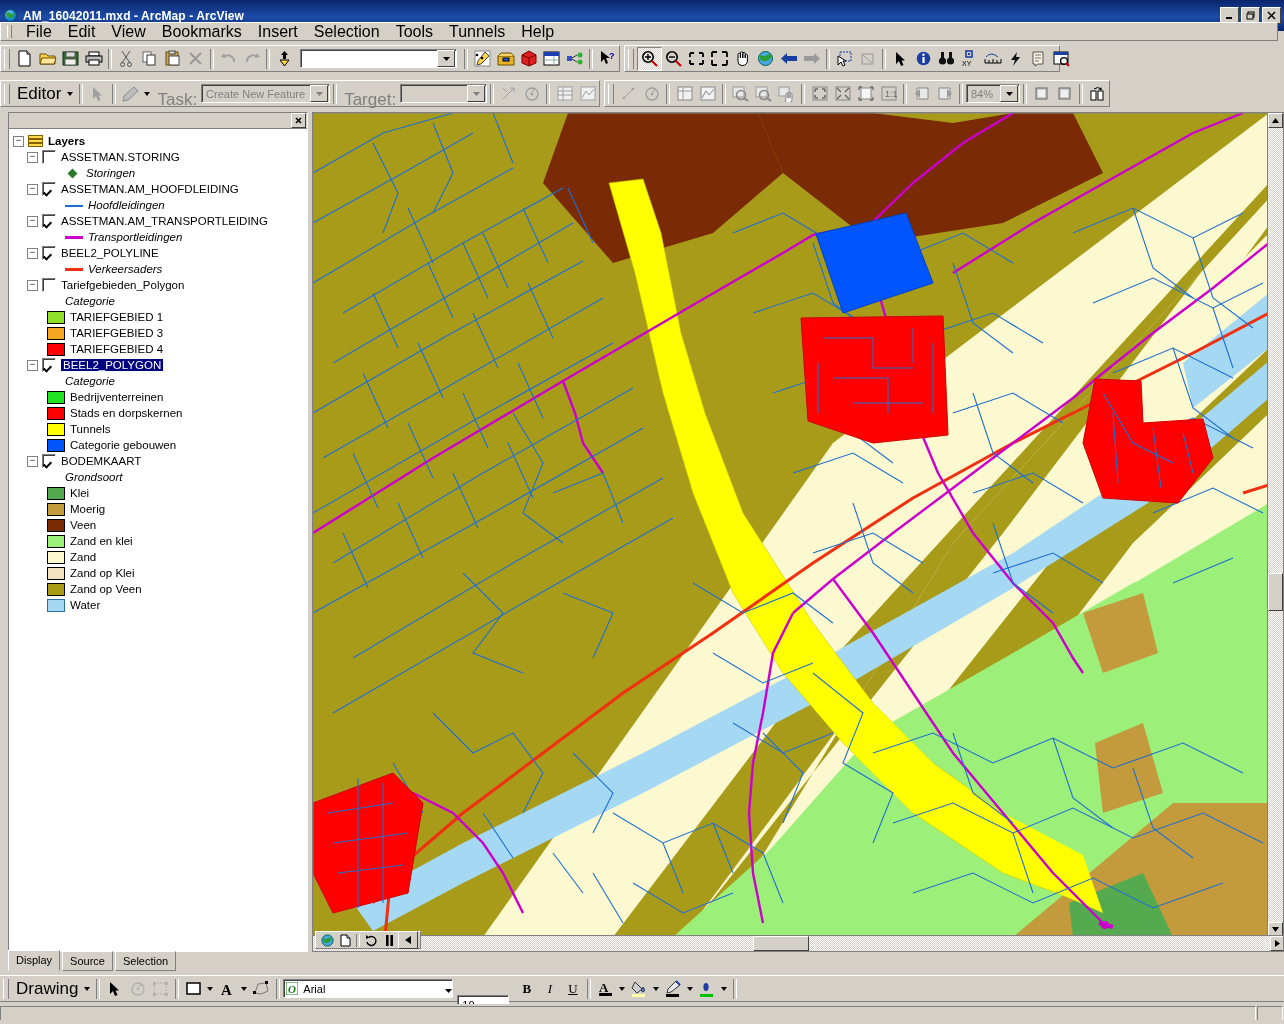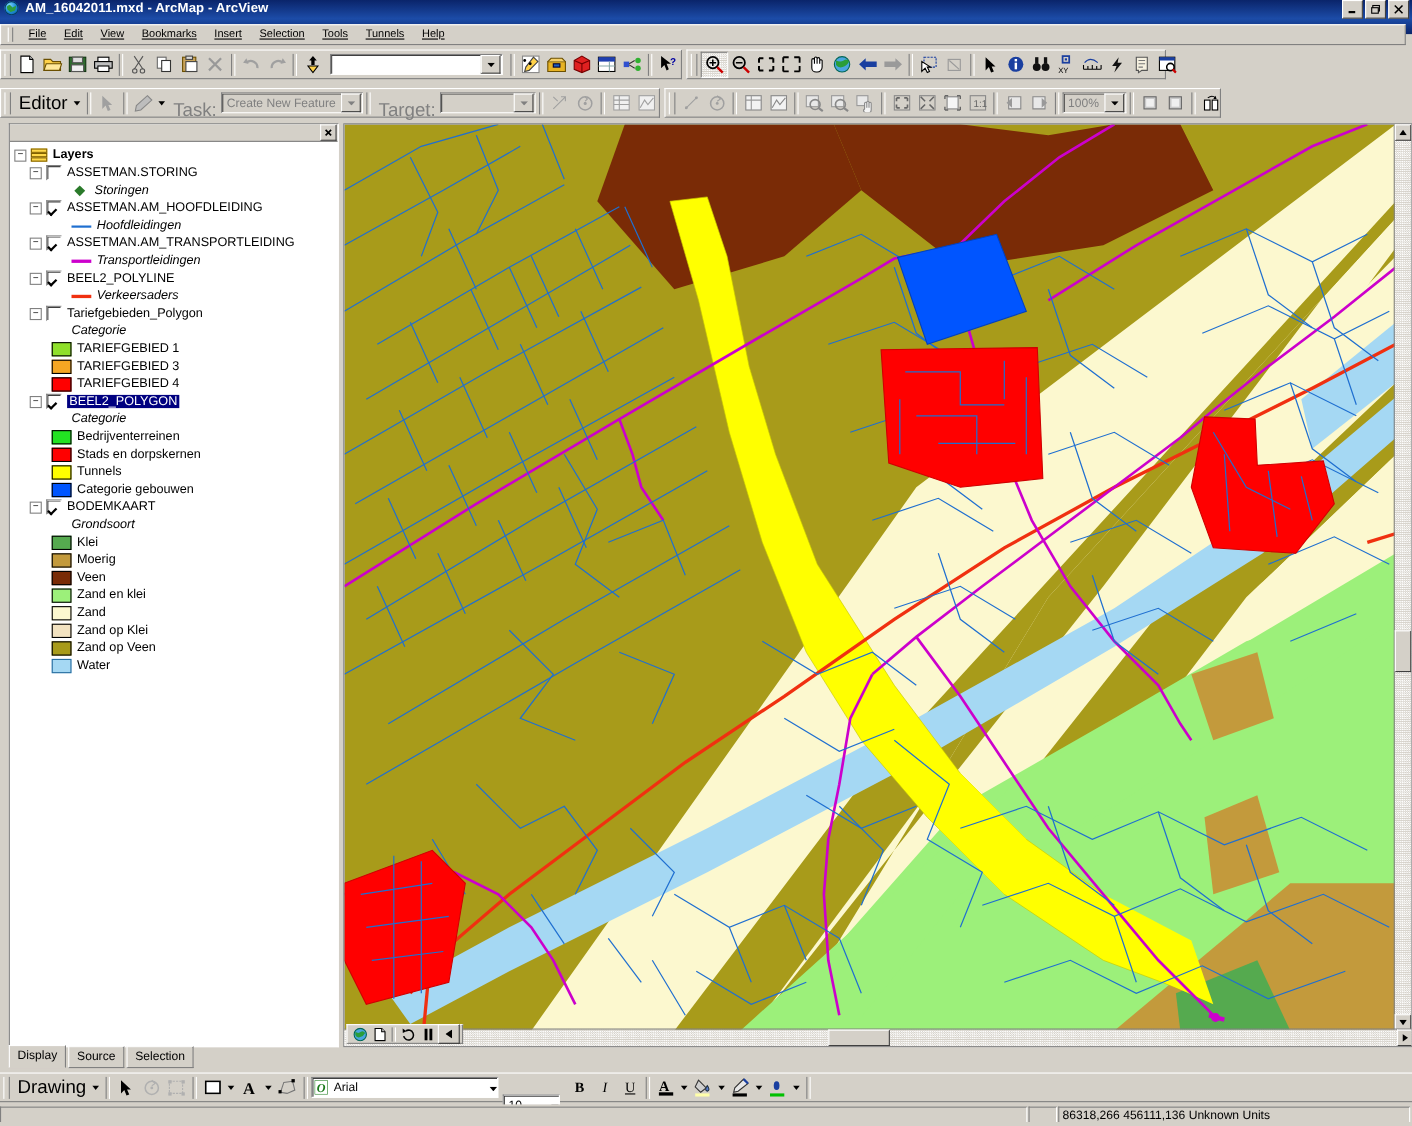--- a/index.html
+++ b/index.html
@@ -9,21 +9,21 @@
     font-family:"Liberation Sans","DejaVu Sans",sans-serif;
     font-size:11px;color:#000;
     -webkit-font-smoothing:none;
   }
   .app{position:relative;width:1284px;height:1024px;}
 
   
   .titlebar{
     position:absolute;left:0;top:0;width:1284px;height:31px;
     background:linear-gradient(to bottom,#0a246a,#1c4ca8 55%,#0a246a);
-    display:flex;
+    display:flex;align-items:center;
   }
   .title-icon{width:16px;height:16px;margin:0 4px 0 3px;position:relative;flex:0 0 auto;}
   .title-icon .globe{
     position:absolute;left:1px;top:1px;width:13px;height:13px;border-radius:50%;
     background:radial-gradient(circle at 35% 30%,#7fd6ff 0%,#1f8fd8 45%,#0a5a96 100%);
     box-shadow:inset 0 0 0 1px #063b63;
   }
   .title-icon .land{
     position:absolute;left:3px;top:4px;width:9px;height:7px;background:#2f9e3f;
     clip-path:polygon(0 30%,30% 0,60% 40%,100% 15%,85% 80%,40% 100%,10% 70%);
@@ -38,21 +38,21 @@
   }
   .tbtn svg{display:block}
 
   
   .menubar{
     position:absolute;left:0;top:22px;width:1278px;height:19px;
     background:#d4d0c8;border:1px solid;border-color:#fff #808080 #808080 #fff;
     display:flex;align-items:center;padding-left:6px;box-sizing:border-box;
   }
   .menubar .grip{width:3px;height:13px;border-left:1px solid #fff;border-right:1px solid #808080;margin-right:6px;}
-  .menu-item{padding:2px 8px;font-size:10px;cursor:default;text-decoration:underline;}
+  .menu-item{padding:2px 8px;font-size:16px;cursor:default;}
 
   
   .toolbar{
     position:absolute;background:#d4d0c8;height:27px;
     border-top:1px solid #fff;border-left:1px solid #fff;
     border-right:1px solid #808080;border-bottom:1px solid #808080;
     display:flex;align-items:center;box-sizing:border-box;
   }
   .tb-grip{width:4px;height:20px;border-left:1px solid #fff;border-right:1px solid #808080;margin:0 3px;flex:0 0 auto;}
   .sep{width:2px;height:20px;border-left:1px solid #808080;border-right:1px solid #fff;margin:0 3px;flex:0 0 auto;}
@@ -655,21 +655,21 @@
         </svg>
     </span>
     <span class="tbi">
       <svg width="16" height="15" viewBox="0 0 16 15">
           <path d="M2 2 L2 13 L13 13 L13 2 z" fill="#e8e8e8" stroke="#888"></path>
           <path d="M15 7.5 L10 3 v9 z" fill="#999"></path>
         </svg>
     </span>
     <span class="sep"></span>
     <span class="combo disabled" style="width:68px;">
-      <span class="cval">100%</span>
+      <span class="cval">84%</span>
       <span class="carrow">
         <svg width="7" height="4" viewBox="0 0 7 4">
             <path d="M0 0 L7 0 L3.5 4 z" fill="#000"></path>
           </svg>
       </span>
     </span>
     <span class="sep"></span>
     <span class="tbi">
       <svg width="15" height="15" viewBox="0 0 15 15">
           <rect x="2" y="2" width="11" height="11" fill="#c9c9c9" stroke="#666"></rect>
@@ -1159,17 +1159,16 @@
           <rect x="1" y="14" width="13" height="3" fill="#00c000"></rect>
         </svg>
     </span>
     <span class="arrow-dn"></span>
     <span class="sep"></span>
   </div>
 
   <div class="statusbar">
     <div class="st-pane" style="flex:1;"></div>
     <div class="st-pane" style="width:26px;"></div>
-    <div class="st-pane" style="width:320px;margin-right:2px;">86318,266  456111,136 Unknown Units</div>
   </div>
   <div class="win-bottom"></div>
 
 </div>
 
 </body></html>

